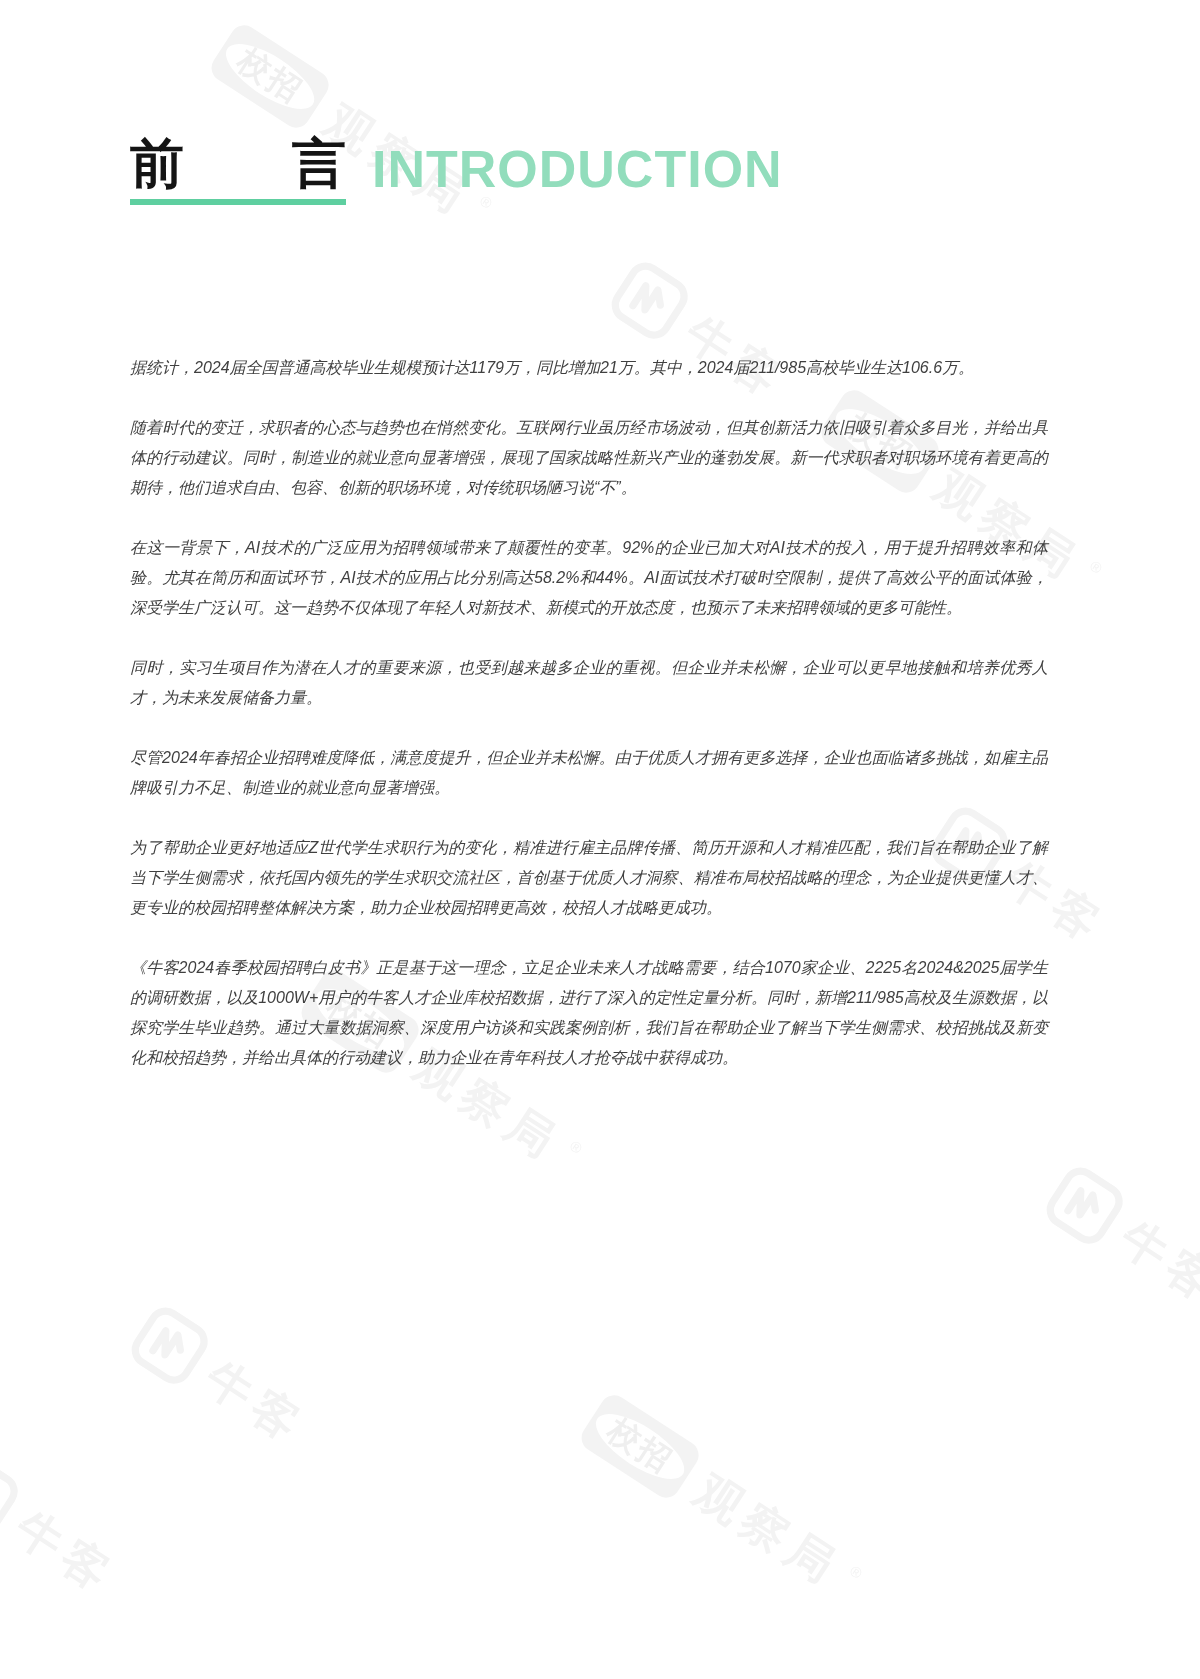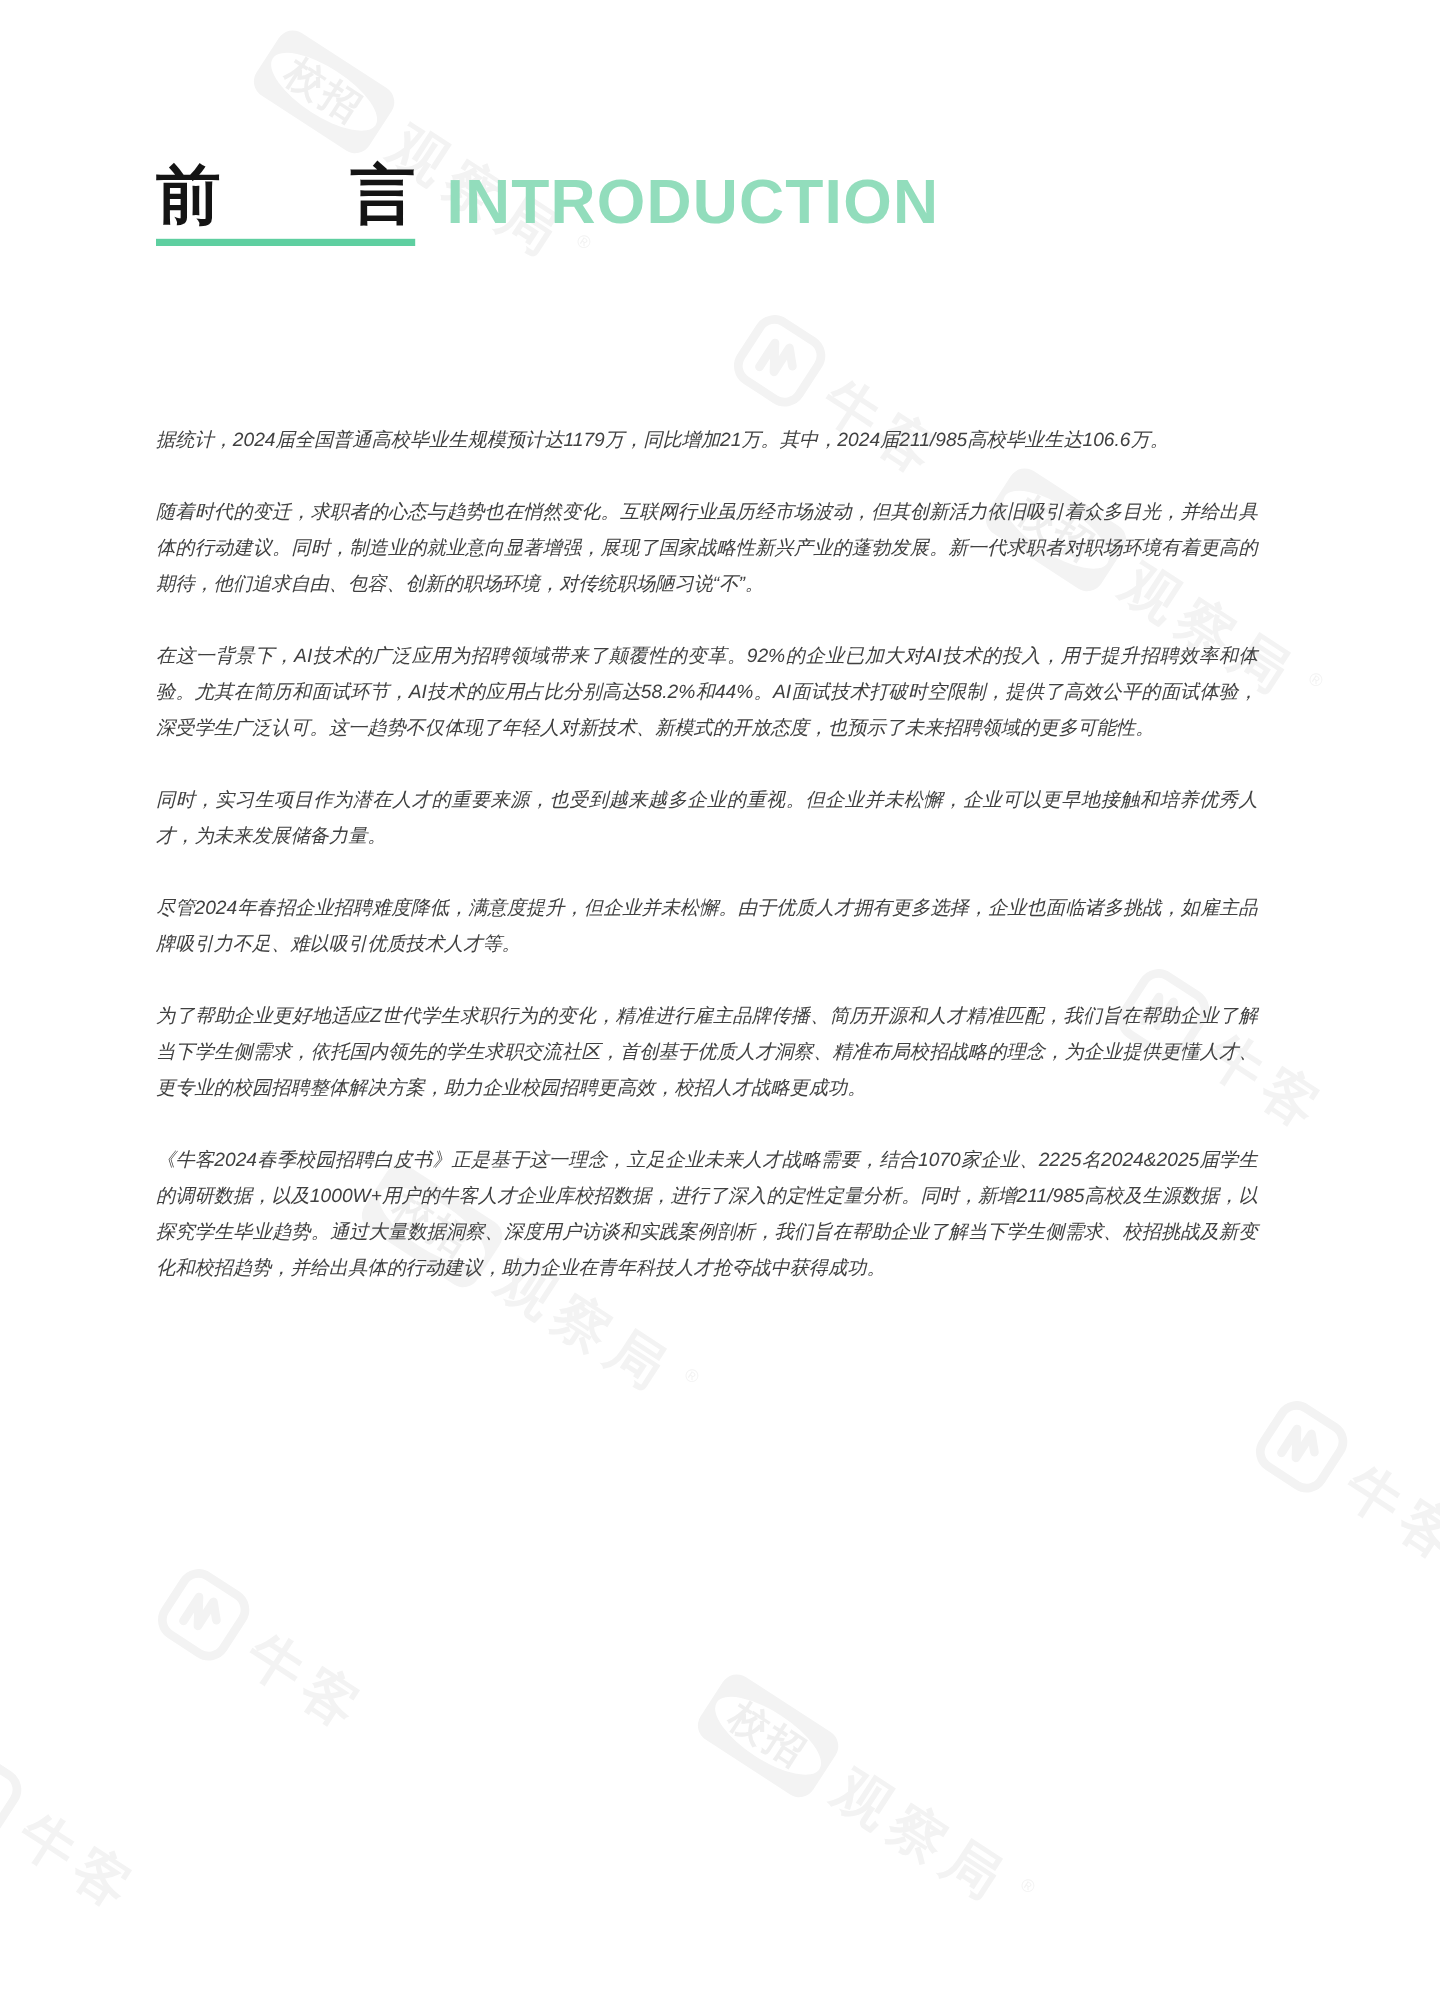--- a/index.html
+++ b/index.html
@@ -181,18 +181,18 @@
       <span>言</span>
     </h1>
     <div class="title-en">INTRODUCTION</div>
   </header>
 
   <main class="content">
     <p>据统计，2024届全国普通高校毕业生规模预计达1179万，同比增加21万。其中，2024届211/985高校毕业生达106.6万。</p>
     <p>随着时代的变迁，求职者的心态与趋势也在悄然变化。互联网行业虽历经市场波动，但其创新活力依旧吸引着众多目光，并给出具体的行动建议。同时，制造业的就业意向显著增强，展现了国家战略性新兴产业的蓬勃发展。新一代求职者对职场环境有着更高的期待，他们追求自由、包容、创新的职场环境，对传统职场陋习说“不”。</p>
     <p>在这一背景下，AI技术的广泛应用为招聘领域带来了颠覆性的变革。92%的企业已加大对AI技术的投入，用于提升招聘效率和体验。尤其在简历和面试环节，AI技术的应用占比分别高达58.2%和44%。AI面试技术打破时空限制，提供了高效公平的面试体验，深受学生广泛认可。这一趋势不仅体现了年轻人对新技术、新模式的开放态度，也预示了未来招聘领域的更多可能性。</p>
     <p>同时，实习生项目作为潜在人才的重要来源，也受到越来越多企业的重视。但企业并未松懈，企业可以更早地接触和培养优秀人才，为未来发展储备力量。</p>
-    <p>尽管2024年春招企业招聘难度降低，满意度提升，但企业并未松懈。由于优质人才拥有更多选择，企业也面临诸多挑战，如雇主品牌吸引力不足、难以吸引优质技术人才等。</p>
+    <p>尽管2024年春招企业招聘难度降低，满意度提升，但企业并未松懈。由于优质人才拥有更多选择，企业也面临诸多挑战，如雇主品牌吸引力不足、制造业的就业意向显著增强。</p>
     <p>为了帮助企业更好地适应Z世代学生求职行为的变化，精准进行雇主品牌传播、简历开源和人才精准匹配，我们旨在帮助企业了解当下学生侧需求，依托国内领先的学生求职交流社区，首创基于优质人才洞察、精准布局校招战略的理念，为企业提供更懂人才、更专业的校园招聘整体解决方案，助力企业校园招聘更高效，校招人才战略更成功。</p>
     <p>《牛客2024春季校园招聘白皮书》正是基于这一理念，立足企业未来人才战略需要，结合1070家企业、2225名2024&amp;2025届学生的调研数据，以及1000W+用户的牛客人才企业库校招数据，进行了深入的定性定量分析。同时，新增211/985高校及生源数据，以探究学生毕业趋势。通过大量数据洞察、深度用户访谈和实践案例剖析，我们旨在帮助企业了解当下学生侧需求、校招挑战及新变化和校招趋势，并给出具体的行动建议，助力企业在青年科技人才抢夺战中获得成功。</p>
   </main>
 
 </div>
 
 </body></html>

